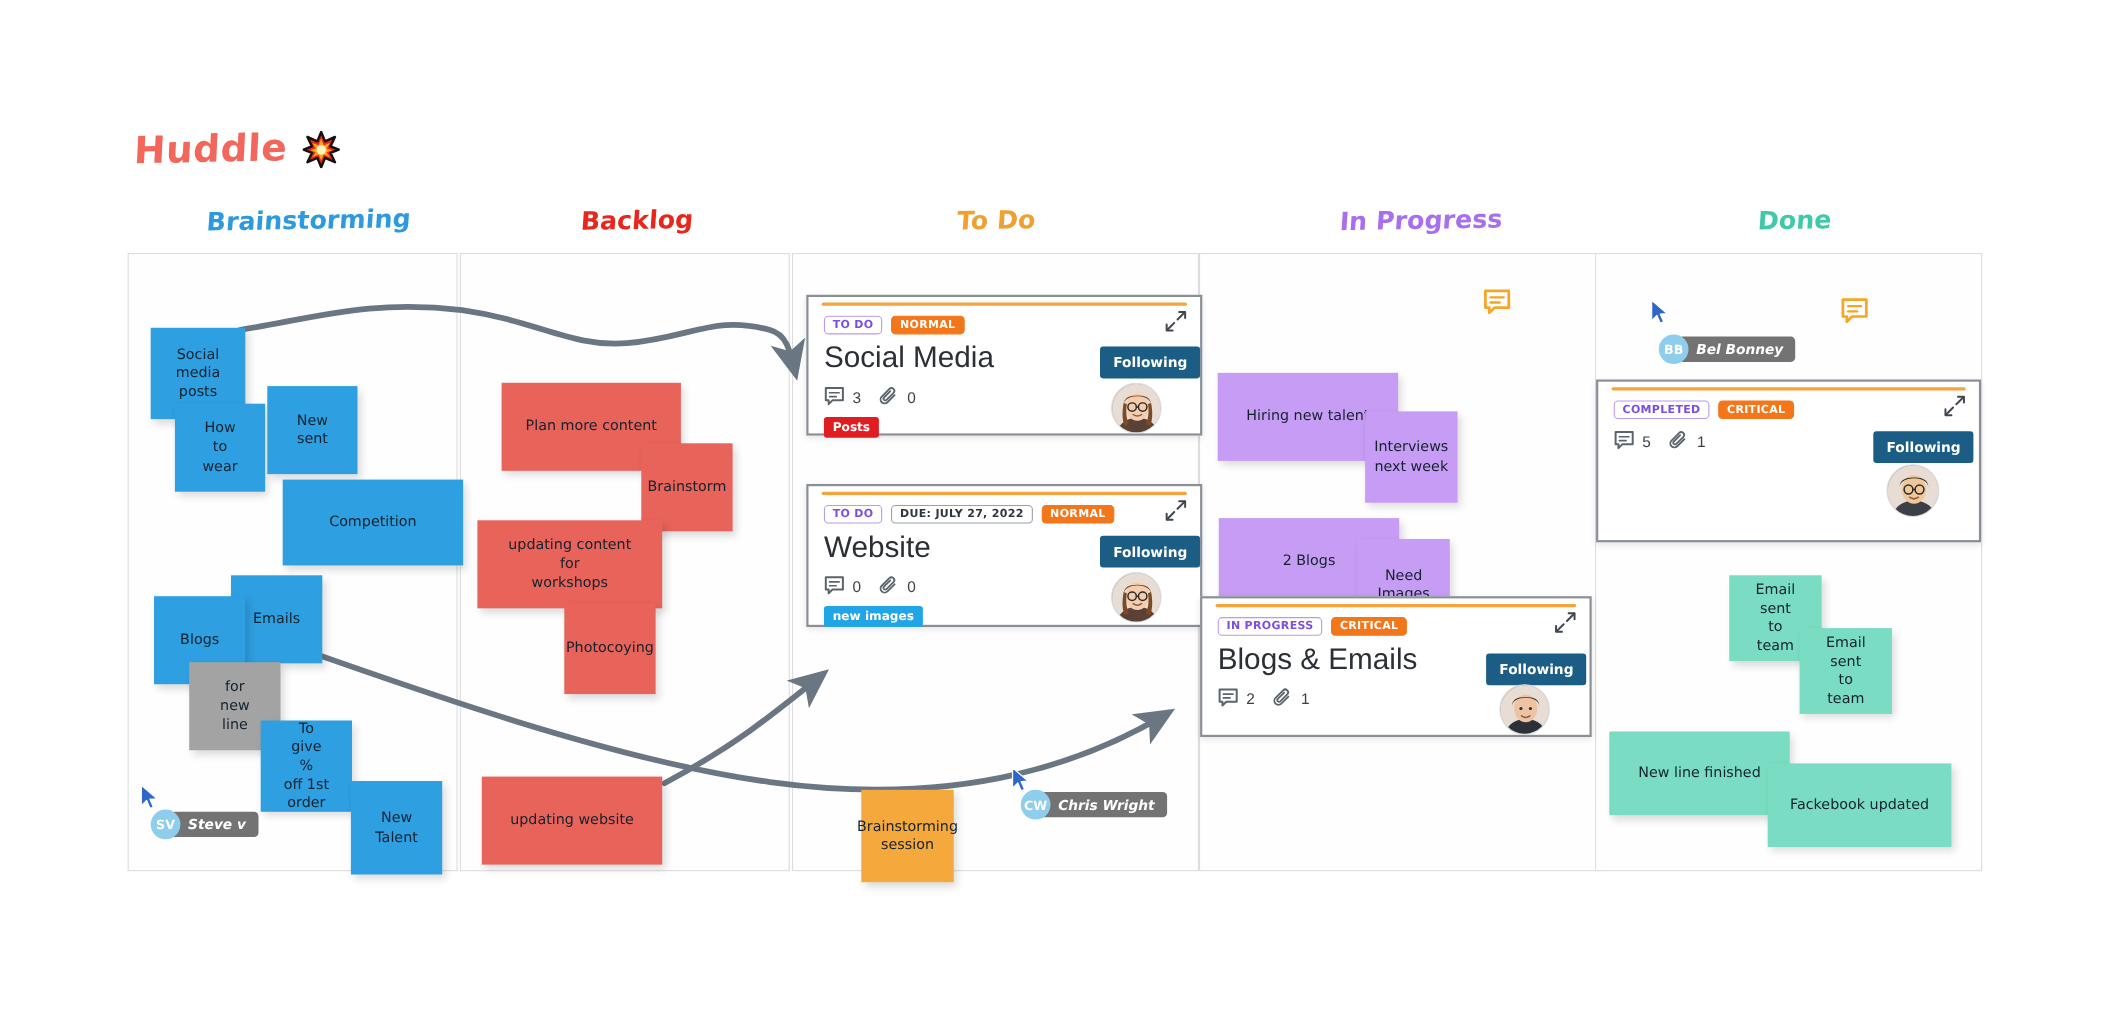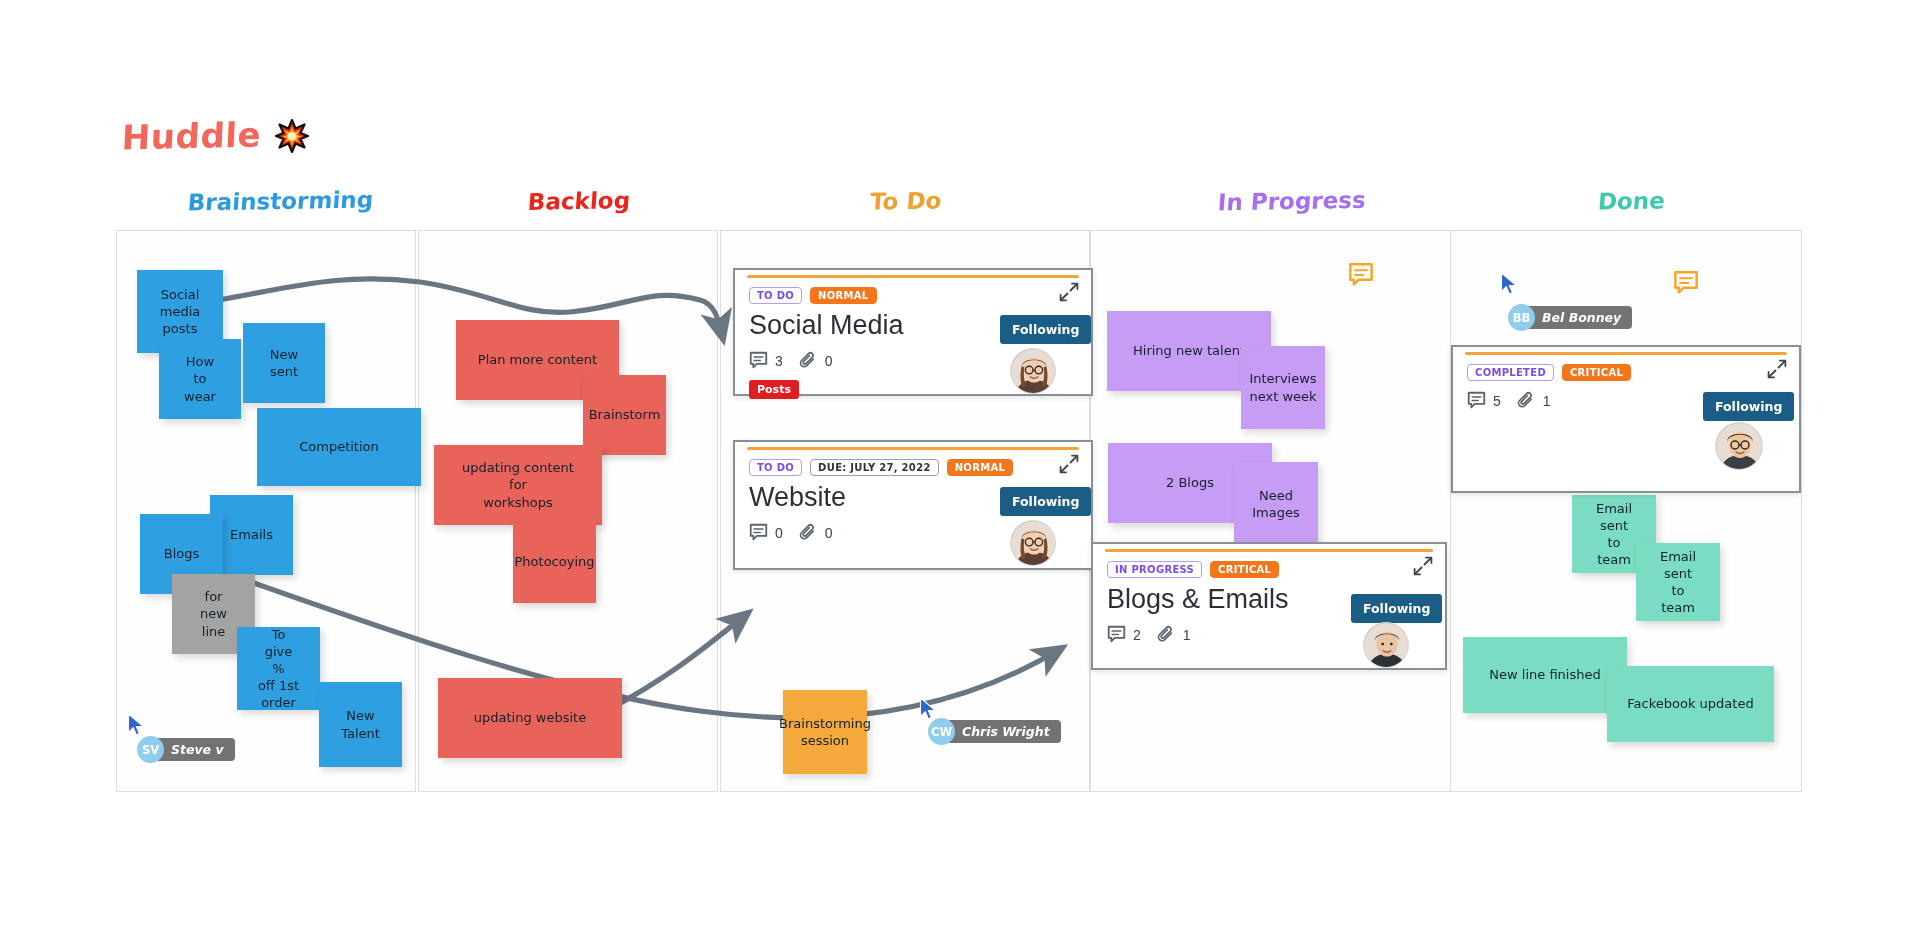--- a/index.html
+++ b/index.html
@@ -38,20 +38,21 @@
   
   .note {
     position: absolute;
     display: flex; align-items: center; justify-content: center;
     text-align: center;
     font-family: "DejaVu Sans", sans-serif;
     font-size: 13px; font-weight: 500; color: #13222e;
     line-height: 1.32; padding: 5px 20px;
     box-shadow: 3px 4px 7px rgba(0,0,0,0.14);
     white-space: pre-line;
+    margin-top: 28px;
   }
 
   
   .card {
     position: absolute; background: #ffffff;
     border: 2px solid #8a8f96;
     box-shadow: 0 2px 6px rgba(0,0,0,0.10);
   }
   .card .accent { height: 3px; background: #f7a23b; margin: 5px 12px 0 12px; border-radius:2px; }
   .card .badges { display: flex; align-items: center; gap: 8px; padding: 9px 14px 0 14px; }
@@ -163,21 +164,21 @@
 line</div>
       <div class="note" style="left: 237px; top: 627px; width: 83px; height: 83px; background: rgb(46, 159, 224);">To give %
 off 1st
 order</div>
       <div class="note" style="left: 319px; top: 682px; width: 83px; height: 85px; background: rgb(46, 159, 224);">New Talent</div>
       <div class="note" style="left: 456px; top: 320px; width: 163px; height: 80px; background: rgb(232, 99, 90);">Plan more content</div>
       <div class="note" style="left: 583px; top: 375px; width: 83px; height: 80px; background: rgb(232, 99, 90);">Brainstorm</div>
       <div class="note" style="left: 434px; top: 445px; width: 168px; height: 80px; background: rgb(232, 99, 90);">updating content for
 workshops</div>
       <div class="note" style="left: 513px; top: 520px; width: 83px; height: 83px; background: rgb(232, 99, 90);">Photocoying</div>
-      <div class="note" style="left: 438px; top: 678px; width: 184px; height: 80px; background: rgb(232, 99, 90);">updating website</div>
+      <div class="note" style="left: 438px; top: 678px; width: 164px; height: 80px; background: rgb(232, 99, 90);">updating website</div>
       <div class="note" style="left: 783px; top: 690px; width: 84px; height: 84px; background: rgb(245, 169, 60);">Brainstorming
 session</div>
       <div class="note" style="left: 1107px; top: 311px; width: 164px; height: 80px; background: rgb(198, 156, 245);">Hiring new talent</div>
       <div class="note" style="left: 1241px; top: 346px; width: 84px; height: 83px; background: rgb(198, 156, 245);">Interviews
 next week</div>
       <div class="note" style="left: 1108px; top: 443px; width: 164px; height: 80px; background: rgb(198, 156, 245);">2 Blogs</div>
       <div class="note" style="left: 1234px; top: 462px; width: 84px; height: 84px; background: rgb(198, 156, 245);">Need
 Images</div>
       <div class="note" style="left: 1572px; top: 495px; width: 84px; height: 78px; background: rgb(122, 220, 194);">Email sent
 to team</div>
@@ -263,20 +264,21 @@
             </svg>
             <span>0</span>
           </div>
           <div class="m">
             <svg width="19" height="19" viewBox="0 0 22 22">
               <path d="M16.5 9.5 L9 17 a4.2 4.2 0 0 1-6-6 L11 3 a3 3 0 0 1 4.3 4.3 L8 14.6 a1.8 1.8 0 0 1-2.6-2.6 L12 5.4" fill="none" stroke="#5b636b" stroke-width="1.9" stroke-linecap="round" stroke-linejoin="round"></path>
             </svg>
             <span>0</span>
           </div>
         </div>
+        <div class="tagrow"><span class="tag" style="background: rgb(34, 165, 230);">new images</span></div>
         <div class="follow-btn" style="left: 265px; top: 45px;">Following</div>
         <div class="avatar" style="left: 275px; top: 78px; width: 46px; height: 46px;">
           <svg width="46" height="46" viewBox="0 0 48 48">
             <circle cx="24" cy="24" r="24" fill="#e7ddd4"></circle>
             <path d="M4 48 C6 36 16 32 24 32 C32 32 42 36 44 48 Z" fill="#5a4035"></path>
             <ellipse cx="24" cy="22" rx="11" ry="13" fill="#f4cdae"></ellipse>
             <path d="M11 20 C11 9 37 9 37 20 C37 14 33 11 24 11 C15 11 11 14 11 20 Z" fill="#7b4a26"></path>
             <path d="M11 18 C9 28 10 36 12 40 L16 38 C13 32 13 24 14 19 Z" fill="#7b4a26"></path>
             <path d="M37 18 C39 28 38 36 36 40 L32 38 C35 32 35 24 34 19 Z" fill="#7b4a26"></path>
             <g fill="none" stroke="#2b2b2b" stroke-width="1.4">

